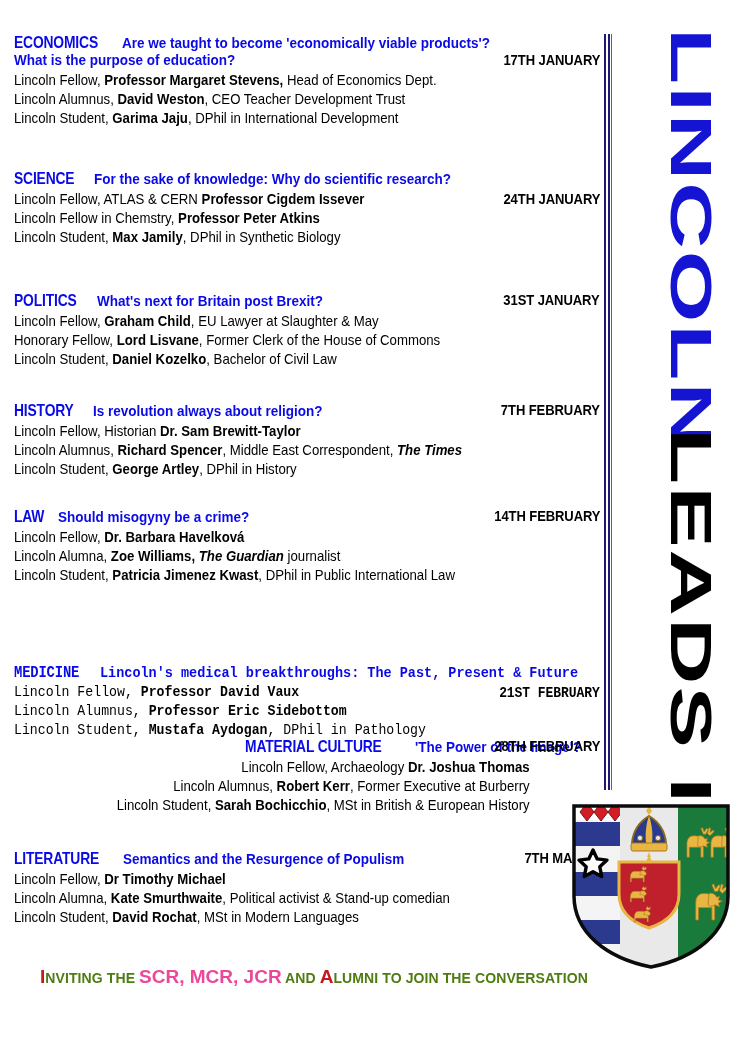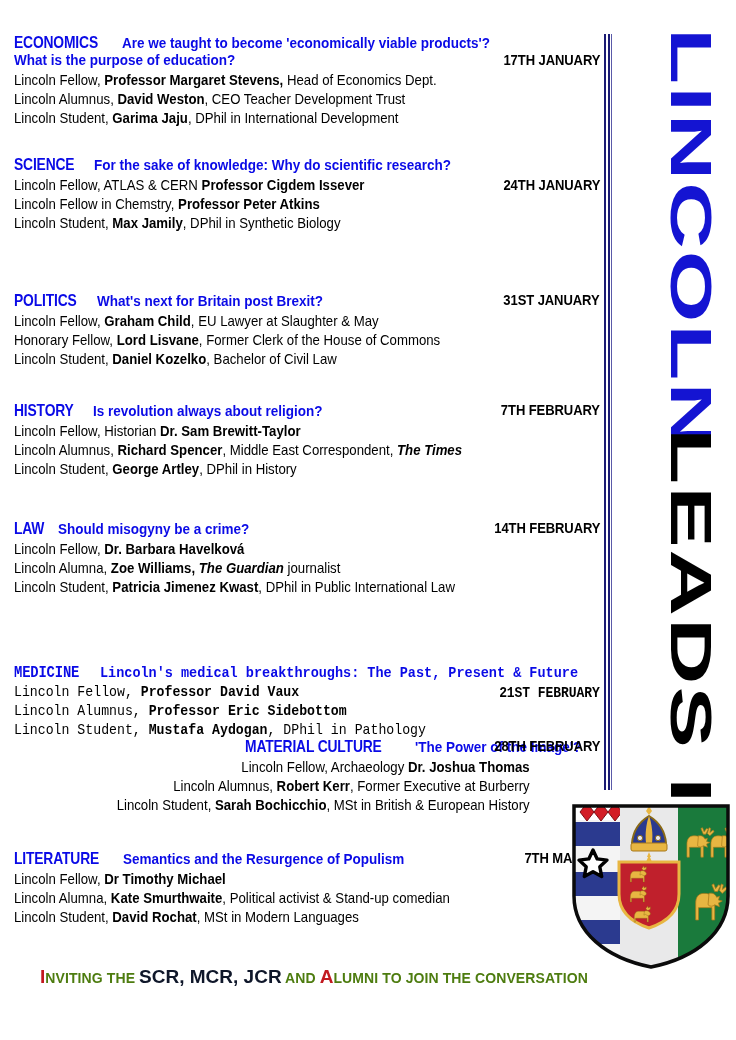--- a/index.html
+++ b/index.html
@@ -114,21 +114,21 @@
   
   .footer1{
     position:absolute;left:0;top:966px;width:628px;text-align:center;
     white-space:nowrap;
   }
   .footer1 .sm{
     color:#4d7c0f;font-weight:bold;font-size:14px;
     letter-spacing:.1px;
   }
   .footer1 .bg{
-    color:#0f172a;font-weight:bold;font-size:19px;
+    color:#ec4899;font-weight:bold;font-size:19px;
   }
   .footer1 .cap{
     color:#c21a20;font-weight:bold;font-size:19px;
   }
   .footer2{
     position:absolute;left:0;top:1000px;width:660px;text-align:center;
   }
   .footer2 span{
     color:#000;font-weight:bold;font-size:25px;
     display:inline-block;transform:scaleX(.82);
@@ -144,40 +144,40 @@
 <div class="poster">
 
   <div class="content">
       <div class="section" style="top: 34px;">
         <div class="hdr"><span class="cat">ECONOMICS</span> <span class="q">Are we taught to become 'economically viable products'?</span></div>
         <div class="hdr"><span class="q2">What is the purpose of education?</span><span class="date">17TH JANUARY</span></div>
         <div class="line spk"><span class="rg">Lincoln Fellow, </span><span class="nm">Professor Margaret Stevens,</span><span class="rg"> Head of Economics Dept.</span></div>
         <div class="line"><span class="rg">Lincoln Alumnus, </span><span class="nm">David Weston</span><span class="rg">, CEO Teacher Development Trust</span></div>
         <div class="line"><span class="rg">Lincoln Student, </span><span class="nm">Garima Jaju</span><span class="rg">, DPhil in International Development</span></div>
       </div>
-      <div class="section" style="top: 156px; position: absolute;">
+      <div class="section" style="top: 170px; position: absolute;">
         <div class="hdr"><span class="cat">SCIENCE</span> <span class="q">For the sake of knowledge: Why do scientific research?</span></div>
         <div class="line spk"><span class="rg">Lincoln Fellow, ATLAS &amp; CERN </span><span class="nm">Professor Cigdem Issever</span><span class="rg"></span></div>
         <div class="line"><span class="rg">Lincoln Fellow in Chemstry, </span><span class="nm">Professor Peter Atkins</span><span class="rg"></span></div>
         <div class="line"><span class="rg">Lincoln Student, </span><span class="nm">Max Jamily</span><span class="rg">, DPhil in Synthetic Biology</span></div>
         <div class="date" style="top: 20px;">24TH JANUARY</div>
       </div>
       <div class="section" style="top: 292px;">
         <div class="hdr"><span class="cat">POLITICS</span> <span class="q">What's next for Britain post Brexit?</span><span class="date">31ST JANUARY</span></div>
         <div class="line spk"><span class="rg">Lincoln Fellow, </span><span class="nm">Graham Child</span><span class="rg">, EU Lawyer at Slaughter &amp; May</span></div>
         <div class="line"><span class="rg">Honorary Fellow, </span><span class="nm">Lord Lisvane</span><span class="rg">, Former Clerk of the House of Commons</span></div>
         <div class="line"><span class="rg">Lincoln Student, </span><span class="nm">Daniel Kozelko</span><span class="rg">, Bachelor of Civil Law</span></div>
       </div>
       <div class="section" style="top: 402px;">
         <div class="hdr"><span class="cat">HISTORY</span> <span class="q">Is revolution always about religion?</span><span class="date">7TH FEBRUARY</span></div>
         <div class="line spk"><span class="rg">Lincoln Fellow, Historian </span><span class="nm">Dr. Sam Brewitt-Taylor</span><span class="rg"></span></div>
         <div class="line"><span class="rg">Lincoln Alumnus, </span><span class="nm">Richard Spencer</span><span class="rg">, Middle East Correspondent, </span><span class="it">The Times</span></div>
         <div class="line"><span class="rg">Lincoln Student, </span><span class="nm">George Artley</span><span class="rg">, DPhil in History</span></div>
       </div>
-      <div class="section" style="top: 520px;">
+      <div class="section" style="top: 508px;">
         <div class="hdr"><span class="cat">LAW</span> <span class="q">Should misogyny be a crime?</span><span class="date">14TH FEBRUARY</span></div>
         <div class="line spk"><span class="rg">Lincoln Fellow, </span><span class="nm">Dr. Barbara Havelková</span><span class="rg"></span></div>
         <div class="line"><span class="rg">Lincoln Alumna, </span><span class="nm">Zoe Williams,</span><span class="rg"></span><span class="it"> The Guardian</span><span class="rg"> journalist</span></div>
         <div class="line"><span class="rg">Lincoln Student, </span><span class="nm">Patricia Jimenez Kwast</span><span class="rg">, DPhil in Public International Law</span></div>
       </div>
       <div class="section" style="top: 664px; position: absolute; font-family: Liberation Mono, monospace;">
         <div class="hdr"><span class="cat">MEDICINE</span> <span class="q">Lincoln's medical breakthroughs: The Past, Present &amp; Future</span></div>
         <div class="line spk"><span class="rg">Lincoln Fellow, </span><span class="nm">Professor David Vaux</span><span class="rg"></span></div>
         <div class="line"><span class="rg">Lincoln Alumnus, </span><span class="nm">Professor  Eric Sidebottom</span><span class="rg"></span></div>
         <div class="line"><span class="rg">Lincoln Student, </span><span class="nm">Mustafa Aydogan</span><span class="rg">, DPhil in Pathology</span></div>

